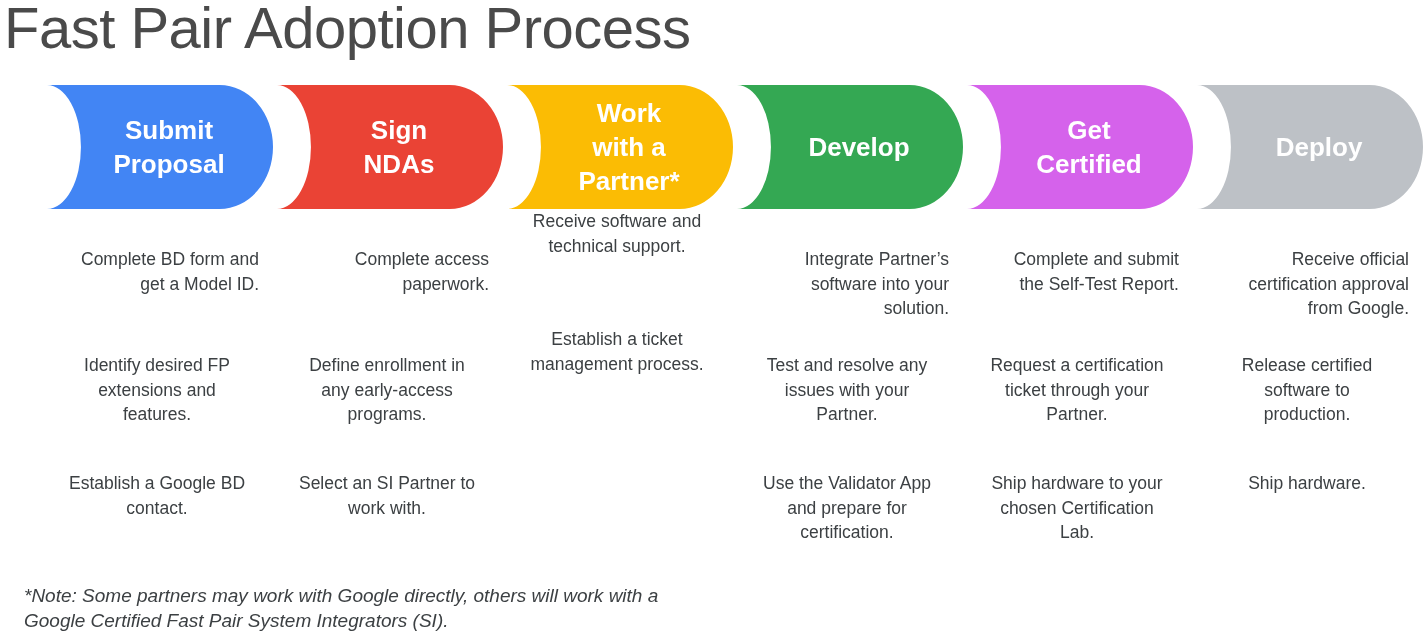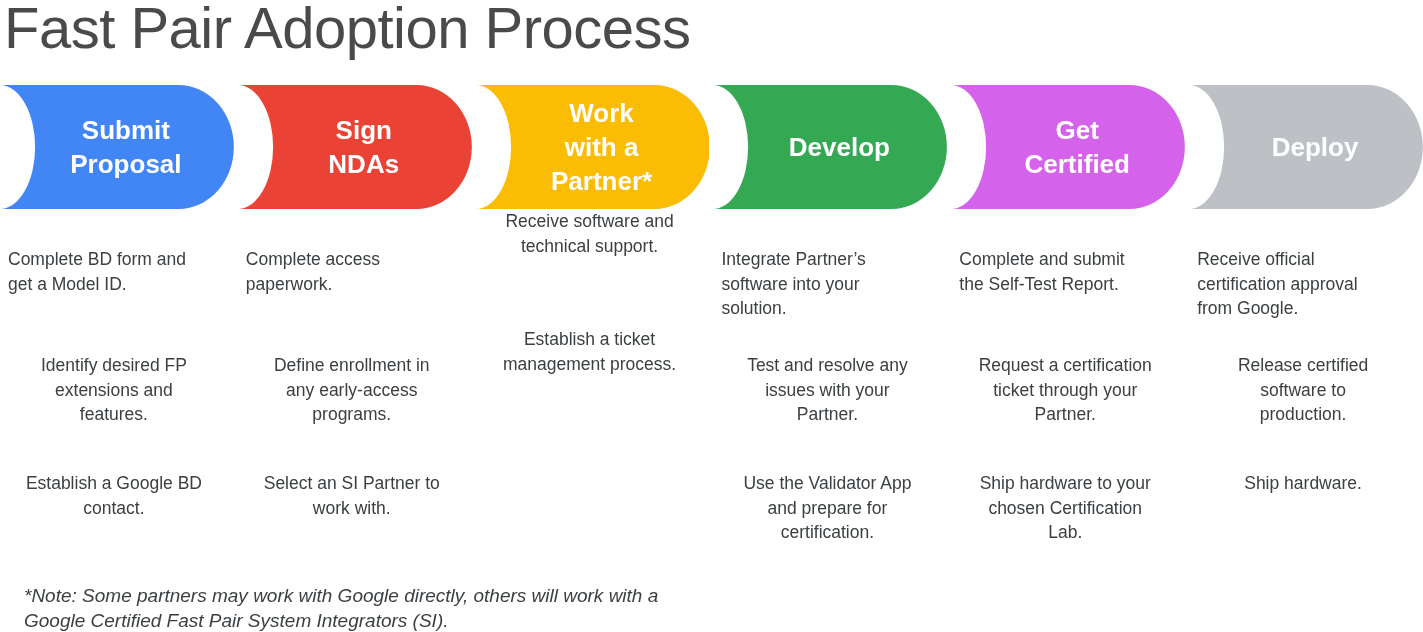--- a/index.html
+++ b/index.html
@@ -23,20 +23,21 @@
     line-height: 52px;
     font-weight: 400;
     letter-spacing: -0.5px;
     color: #4a4a4a;
   }
   .stages {
     display: grid;
     grid-template-columns: repeat(6, 1fr);
     column-gap: 4px;
     margin-top: 31px;
+    padding-left: 47px;
   }
   .stage-col {
     min-width: 0;
   }
   .banner {
     position: relative;
     height: 124px;
   }
   .banner-svg {
     position: absolute;
@@ -51,21 +52,21 @@
     align-items: center;
     justify-content: center;
     text-align: center;
     padding-left: 18px;
     color: #ffffff;
     font-size: 26px;
     font-weight: 700;
     line-height: 1.32;
     white-space: pre-line;
   }
-  .band1 { height: 106px; margin-top: 38px; }
+  .band1 { height: 106px; margin-top: 38px; text-align: right; }
   .band2 { height: 118px; text-align: center; }
   .band3 { height: auto; text-align: center; }
   .desc {
     margin: 0;
     padding: 0 14px 0 8px;
     font-size: 17.5px;
     line-height: 24.5px;
     color: #3c4043;
     white-space: pre-line;
   }

